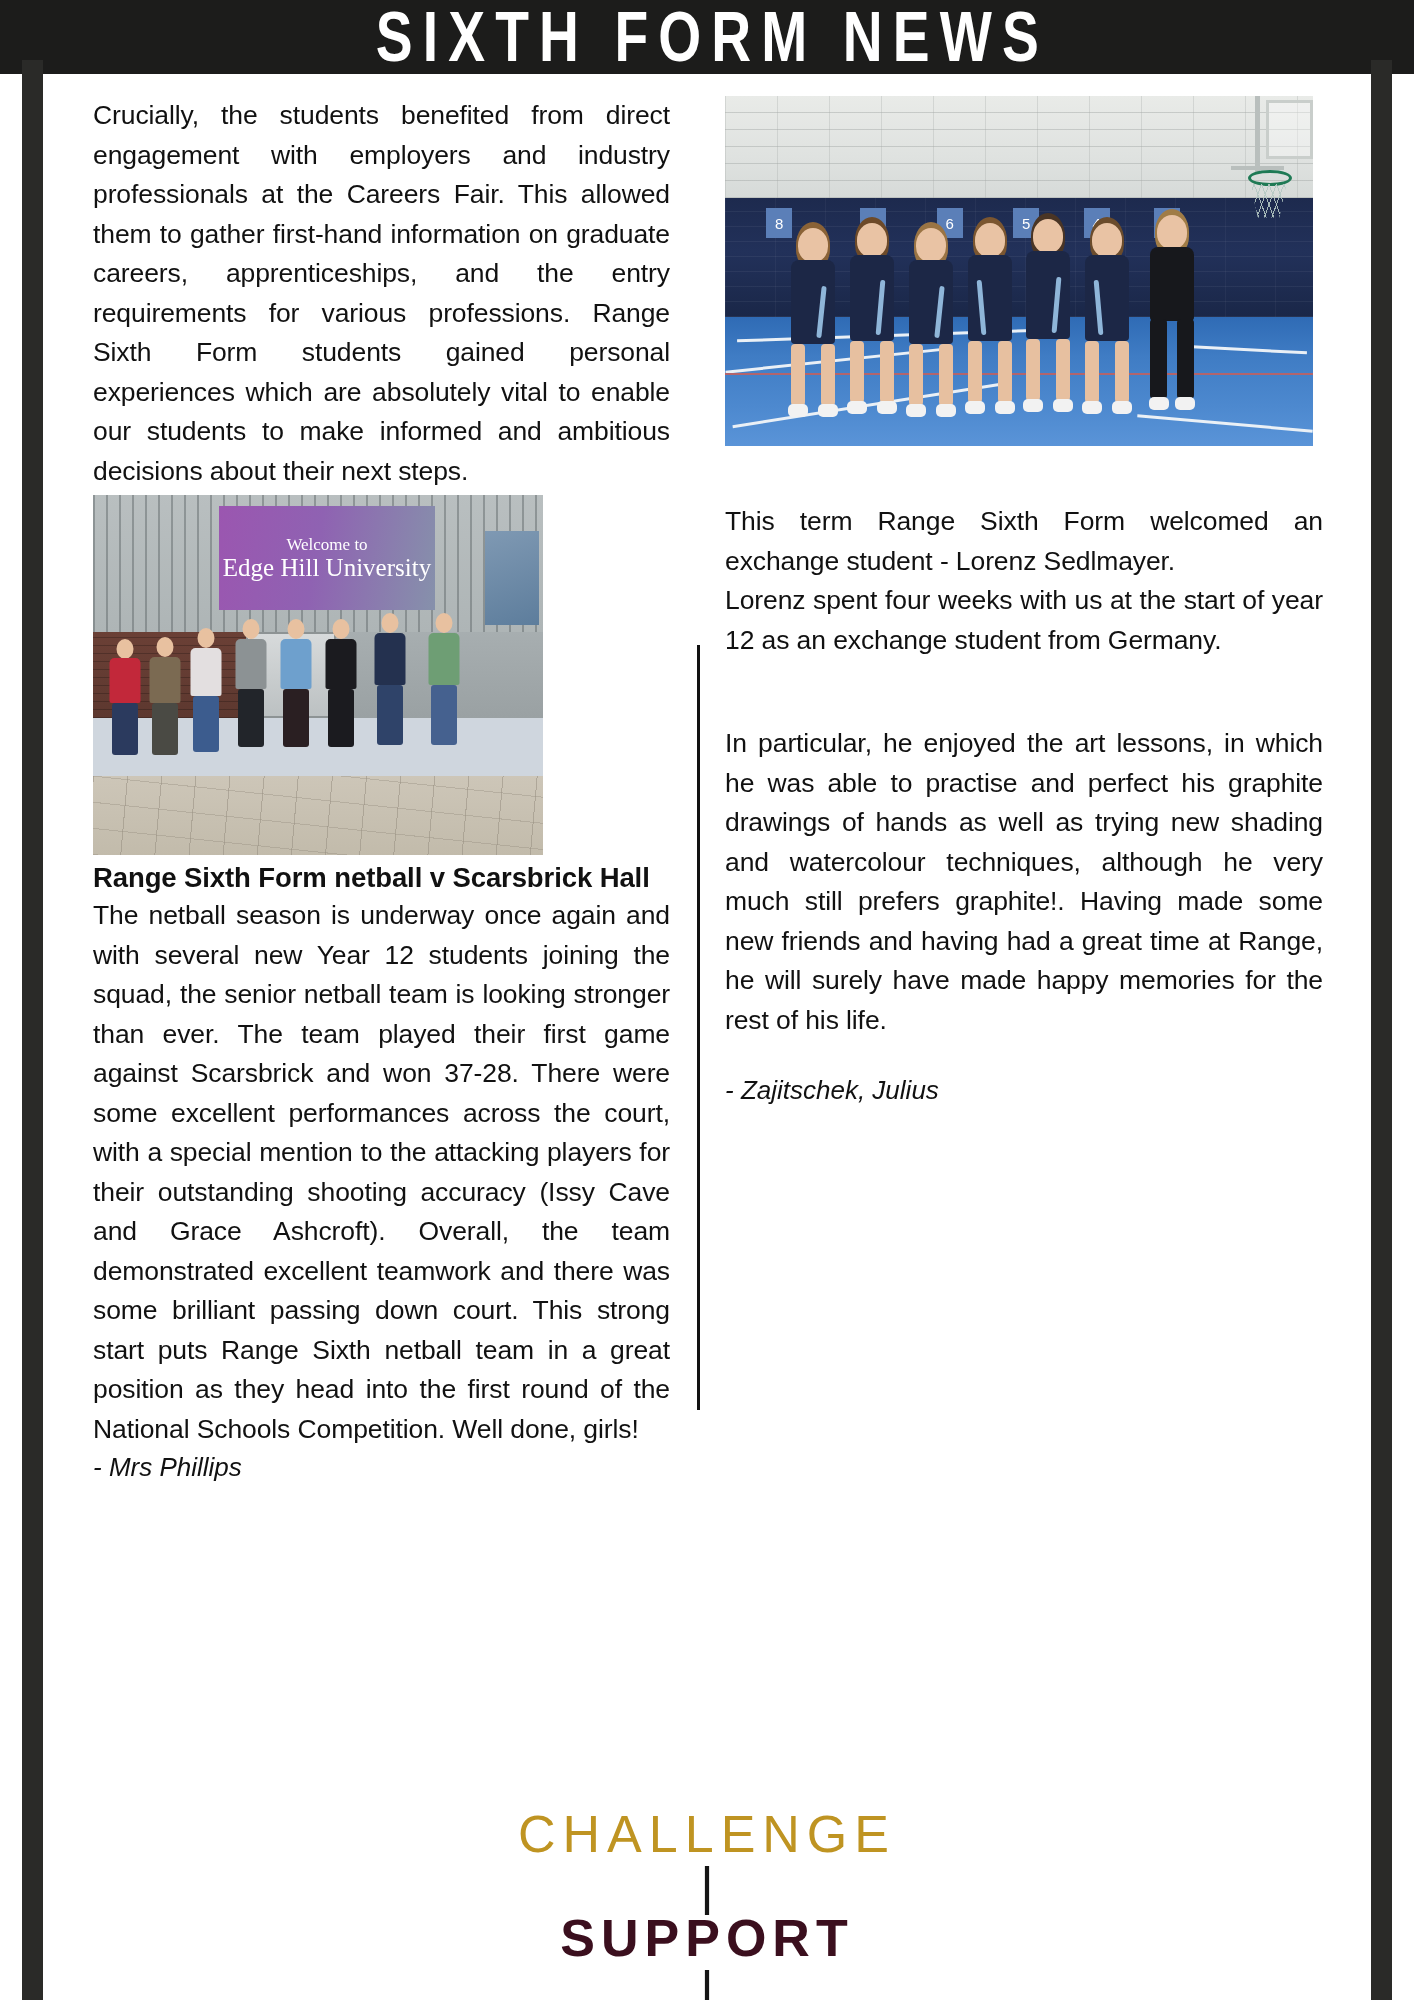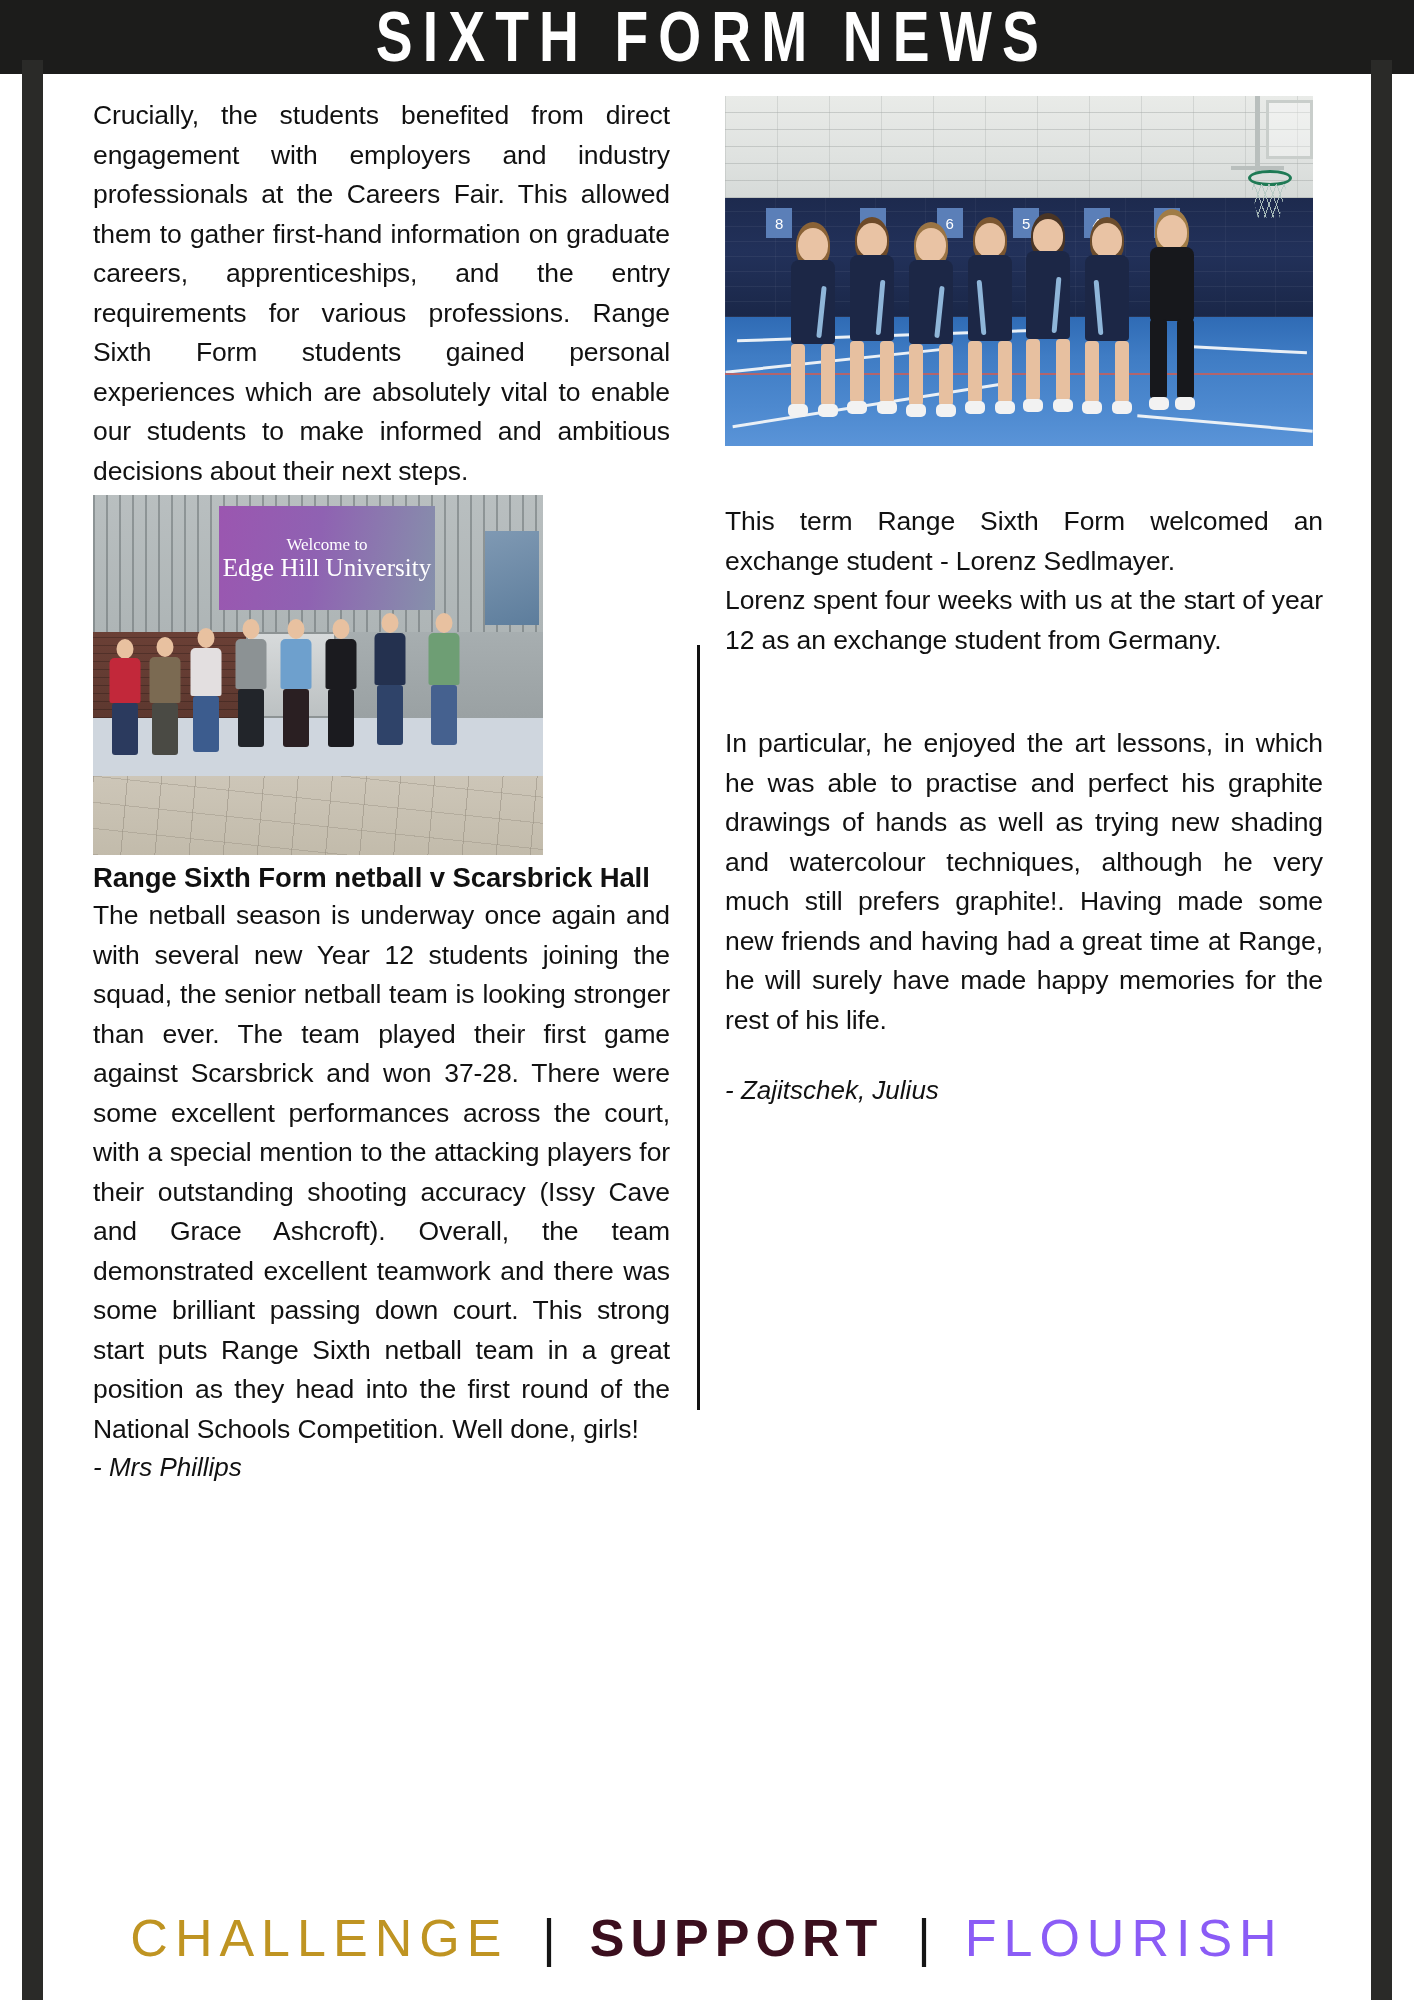--- a/index.html
+++ b/index.html
@@ -302,21 +302,22 @@
 
   
   .footer {
     position: absolute;
     left: 0; right: 0;
     top: 1902px;
     height: 72px;
     display: flex;
     align-items: center;
     justify-content: center;
-    gap: 12px;
+    gap: 0;
+    flex-direction: column;
   }
   .f-word { font-size: 52px; line-height: 1; white-space: nowrap; }
   .f-challenge { color: #bf9422; letter-spacing: 7px; font-weight: 400; }
   .f-support   { color: #3b0f1e; letter-spacing: 6px; font-weight: 700; }
   .f-flourish  { color: #8b5cf6; letter-spacing: 7px; font-weight: 400; }
   .f-sep {
     color: #151515;
     font-size: 52px;
     line-height: 1;
     margin: 0 22px;

